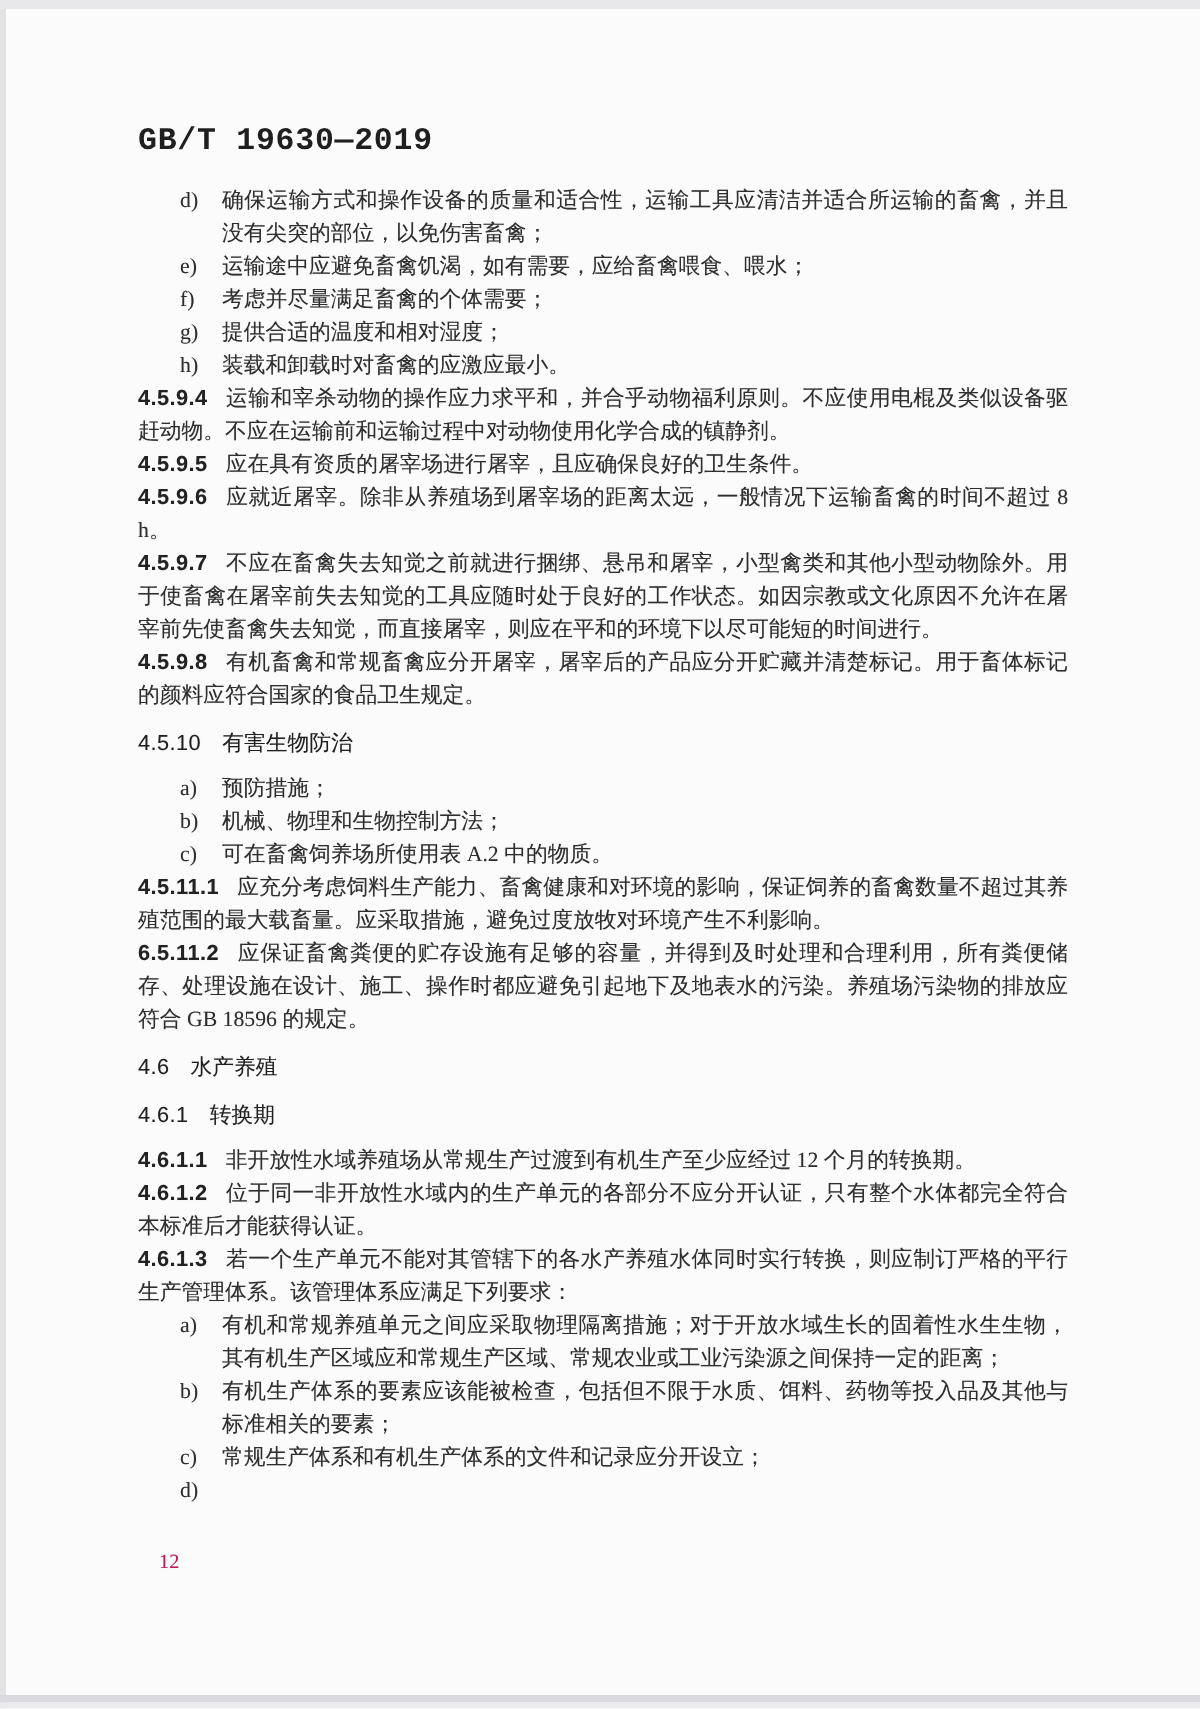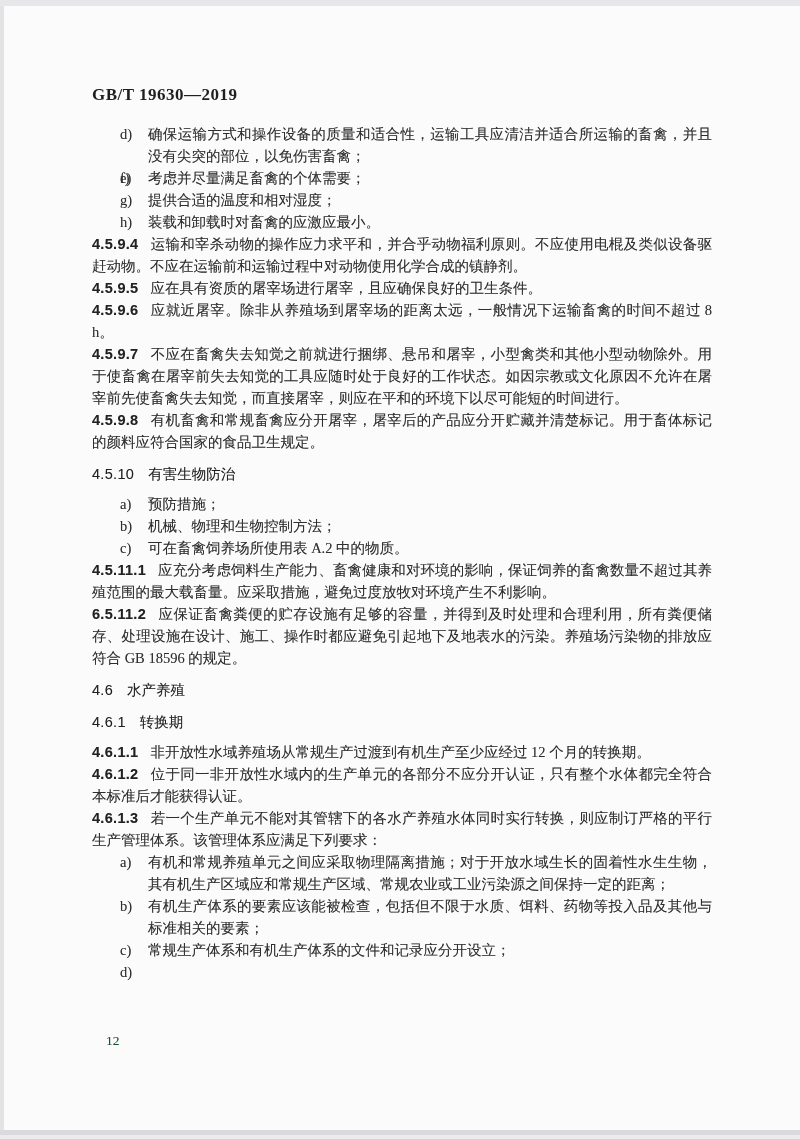--- a/index.html
+++ b/index.html
@@ -20,23 +20,23 @@
   .edge-left   { position: absolute; top: 6px; left: 0; width: 4px; height: 1133px; background: #e3e3e6; }
   .edge-bottom { position: absolute; top: 1130px; left: 0; width: 800px; height: 5px; background: #d9d9de; }
   .edge-bottom2{ position: absolute; top: 1135px; left: 0; width: 800px; height: 4px; background: #ebebee; }
 
   .content {
     position: absolute;
     left: 92px; top: 84px;
     width: 620px;
   }
   .doc-number {
-    font-family: Liberation Serif, serif;
+    font-family: Liberation Mono, monospace;
     font-weight: bold;
-    font-size: 17px;
+    font-size: 21px;
     line-height: 22px;
     letter-spacing: 0.5px;
     color: #1f1f1f;
     margin-bottom: 17px;
   }
   .block {
     font-size: 14.5px;
     line-height: 22px;
     text-align: justify;
     text-shadow: 0 0 0.5px rgba(60,60,60,0.35);
@@ -66,21 +66,21 @@
     margin: 10px 0 8px 0;
     text-shadow: 0 0 0.5px rgba(60,60,60,0.35);
   }
   .heading .clause-num { margin-right: 14px; letter-spacing: 0.3px; }
   .para-indent { text-indent: 29px; }
   .page-number {
     position: absolute;
     left: 106px; top: 1032px;
     font-size: 13.5px;
     line-height: 18px;
-    color: #14532d;
+    color: #be185d;
     text-shadow: 0 0 0.5px rgba(60,60,60,0.3);
   }
 </style>
 </head>
 <body>
 
 <div class="page">
   <div class="edge-top"></div>
   <div class="edge-left"></div>
   <div class="edge-bottom"></div>
@@ -89,20 +89,21 @@
   <main class="content">
 
     <div class="doc-number">GB/T 19630—2019</div>
 
     <div class="block li">
       <span class="li-label">d)</span>
       <span>确保运输方式和操作设备的质量和适合性，运输工具应清洁并适合所运输的畜禽，并且没有尖突的部位，以免伤害畜禽；</span>
     </div>
     <div class="block li">
       <span class="li-label">e)</span>
+      <span>运输途中应避免畜禽饥渴，如有需要，应给畜禽喂食、喂水；</span>
     </div>
     <div class="block li">
       <span class="li-label">f)</span>
       <span>考虑并尽量满足畜禽的个体需要；</span>
     </div>
     <div class="block li">
       <span class="li-label">g)</span>
       <span>提供合适的温度和相对湿度；</span>
     </div>
     <div class="block li">

